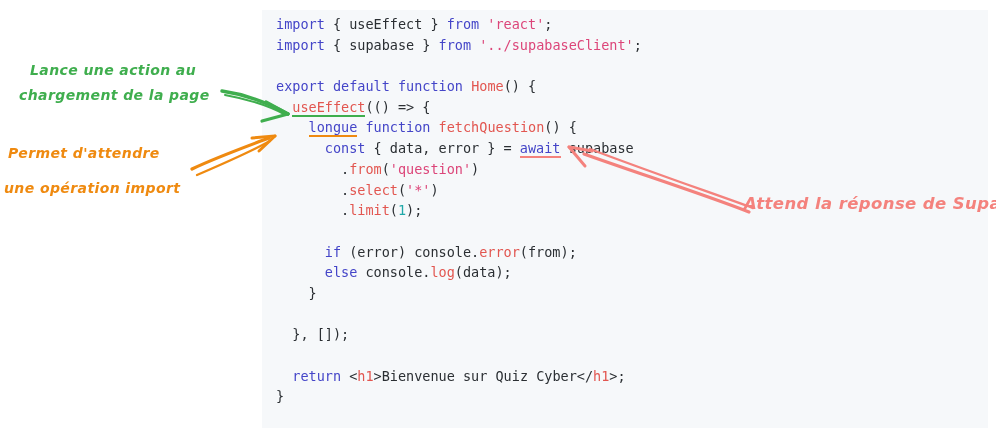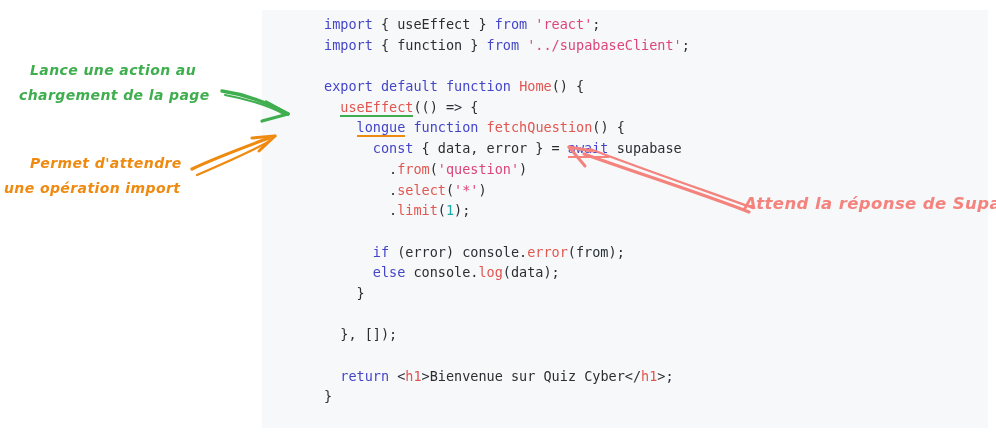--- a/index.html
+++ b/index.html
@@ -9,57 +9,57 @@
     font-family:"Liberation Sans",sans-serif;
   }
   .code-block{
     position:absolute;left:262px;top:10px;width:726px;height:418px;
     background:var(--code-bg,#f6f8fa);
     box-sizing:border-box;padding:4px 14px 0 14px;
     font-family:"DejaVu Sans Mono","Liberation Mono",monospace;
     font-size:13.5px;line-height:20.7px;
     color:var(--plain,#2b2f33);
   }
-  .code-line{height:20.7px;white-space:pre;margin-left:48px;}
+  .code-line{height:20.7px;white-space:pre;}
   .c-k{color:var(--kw,#4445c8);}
   .c-f{color:var(--fn,#e25650);}
   .c-s{color:var(--str,#dc4579);}
   .c-n{color:var(--num,#1fa8a8);}
   .c-p{color:var(--plain,#2b2f33);}
   .c-ug{border-bottom:2.5px solid var(--green,#3fae4e);}
   .c-uo{border-bottom:2.5px solid var(--orange,#ef8a10);}
   .c-up{border-bottom:2.5px solid var(--pink,#f4827d);}
   .hand{
     position:absolute;white-space:nowrap;
     font-family:"DejaVu Sans",sans-serif;
     font-style:italic;font-weight:600;
     font-size:14px;letter-spacing:0.4px;
   }
   .hand.green{color:var(--green,#3fae4e);}
   .hand.orange{color:var(--orange,#ef8a10);}
   .hand.pink{color:var(--pink,#f4827d);font-size:16.5px;}
   .g1{left:30px;top:62px;}
   .g2{left:19px;top:87px;}
-  .o1{left:8px;top:155px;margin-left:22px;}
+  .o1{left:8px;top:145px;}
   .o2{left:4px;top:180px;}
   .p1{left:744px;top:194px;}
   .arrows{position:absolute;left:0;top:0;pointer-events:none;}
   .arrows path{fill:none;stroke-linecap:round;stroke-linejoin:round;}
   .arr-green path{stroke:var(--green,#3fae4e);}
   .arr-orange path{stroke:var(--orange,#ef8a10);}
   .arr-pink path{stroke:var(--pink,#f4827d);}
 </style>
 </head>
 <body>
 
 <div class="page">
 
   <div class="code-block" id="code-block">
       <div class="code-line"><span class="c-k">import</span><span class="c-p"> { useEffect } </span><span class="c-k">from</span><span class="c-p"> </span><span class="c-s">'react'</span><span class="c-p">;</span></div>
-      <div class="code-line"><span class="c-k">import</span><span class="c-p"> { function } </span><span class="c-k">from</span><span class="c-p"> </span><span class="c-s">'../supabaseClient'</span><span class="c-p">;</span></div>
+      <div class="code-line"><span class="c-k">import</span><span class="c-p"> { supabase } </span><span class="c-k">from</span><span class="c-p"> </span><span class="c-s">'../supabaseClient'</span><span class="c-p">;</span></div>
       <div class="code-line">&nbsp;</div>
       <div class="code-line"><span class="c-k">export</span><span class="c-p"> </span><span class="c-k">default</span><span class="c-p"> </span><span class="c-k">function</span><span class="c-p"> </span><span class="c-f">Home</span><span class="c-p">() {</span></div>
       <div class="code-line"><span class="c-p">  </span><span class="c-f c-ug">useEffect</span><span class="c-p">(() =&gt; {</span></div>
       <div class="code-line"><span class="c-p">    </span><span class="c-k c-uo">longue</span><span class="c-p"> </span><span class="c-k">function</span><span class="c-p"> </span><span class="c-f">fetchQuestion</span><span class="c-p">() {</span></div>
       <div class="code-line"><span class="c-p">      </span><span class="c-k">const</span><span class="c-p"> { data, error } = </span><span class="c-k c-up">await</span><span class="c-p"> supabase</span></div>
       <div class="code-line"><span class="c-p">        .</span><span class="c-f">from</span><span class="c-p">(</span><span class="c-s">'question'</span><span class="c-p">)</span></div>
       <div class="code-line"><span class="c-p">        .</span><span class="c-f">select</span><span class="c-p">(</span><span class="c-s">'*'</span><span class="c-p">)</span></div>
       <div class="code-line"><span class="c-p">        .</span><span class="c-f">limit</span><span class="c-p">(</span><span class="c-n">1</span><span class="c-p">);</span></div>
       <div class="code-line">&nbsp;</div>
       <div class="code-line"><span class="c-p">      </span><span class="c-k">if</span><span class="c-p"> (error) console.</span><span class="c-f">error</span><span class="c-p">(from);</span></div>

